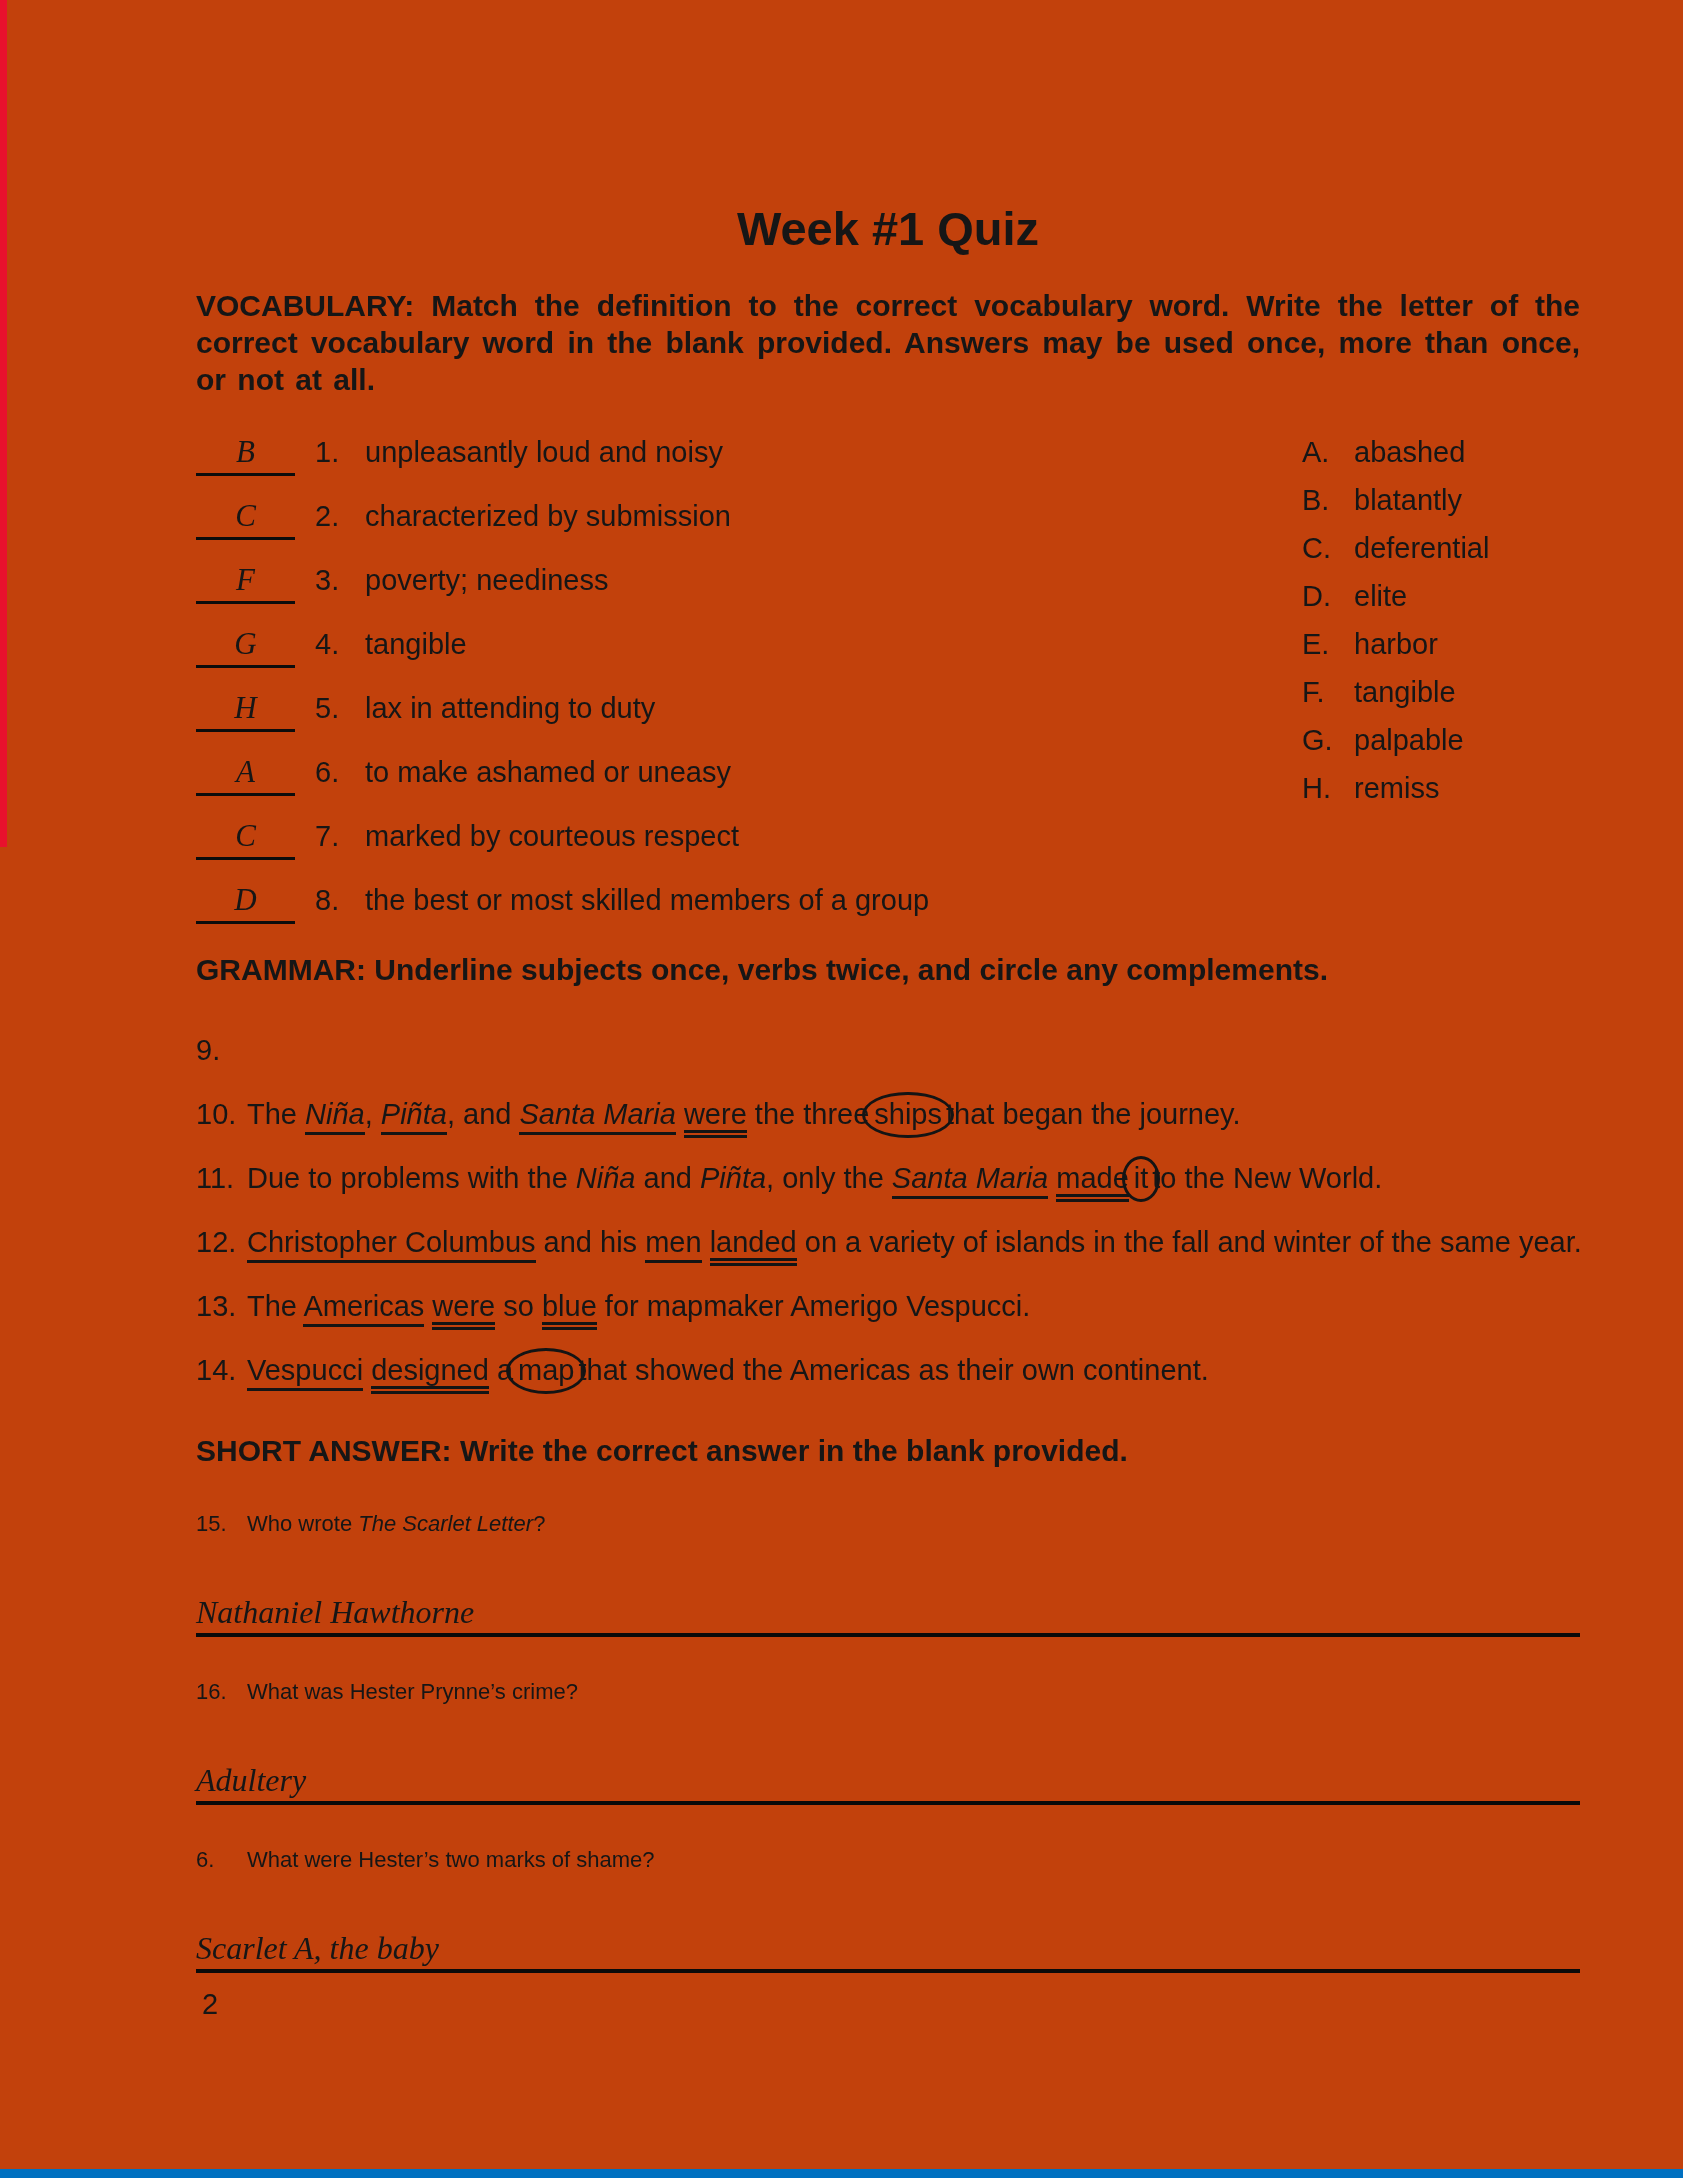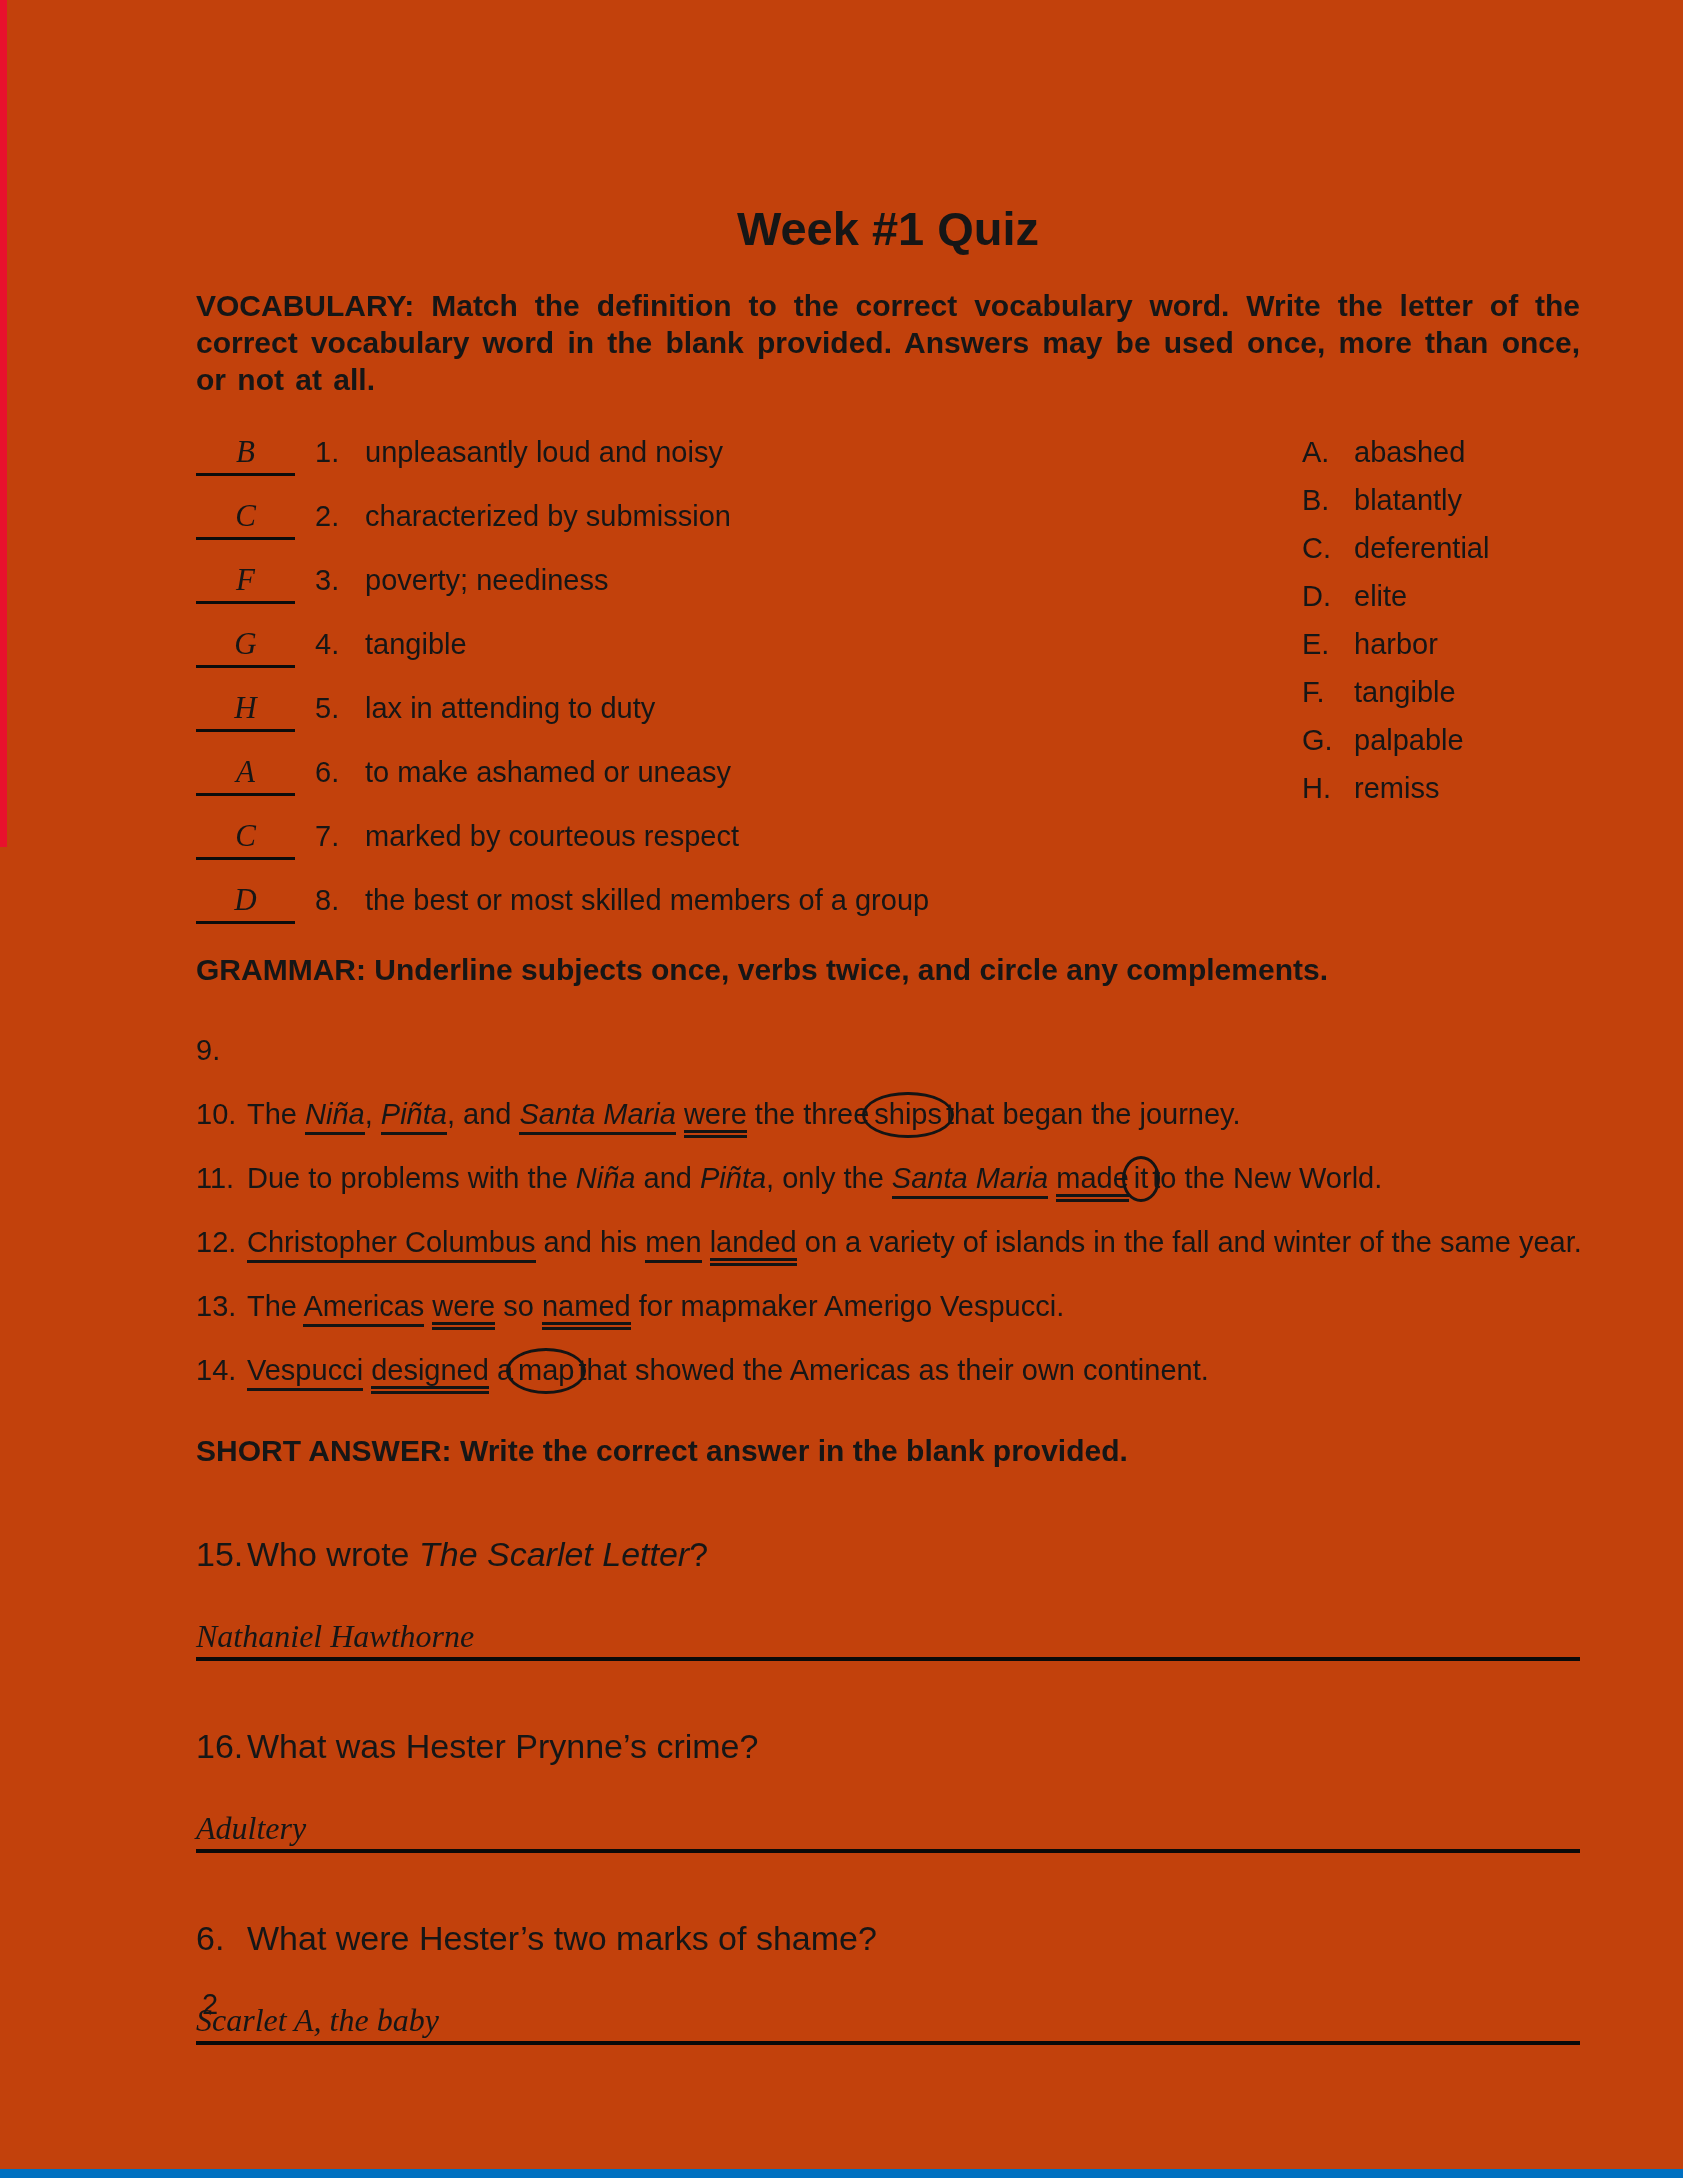--- a/index.html
+++ b/index.html
@@ -105,22 +105,22 @@
     border-radius: 50%;
     padding: 4px 9px 6px;
     margin: -8px -8px -10px -7px;
     line-height: 1.05;
   }
 
   .sa-list { margin-top: 6px; }
   .saq {
     display: flex;
     align-items: baseline;
-    font-size: 34px;
-    margin-top: 66px;
+    font-size: 22px;
+    margin-top: 42px;
     height: 38px;
   }
   .answer-line {
     margin-top: 42px;
     border-bottom: 4px solid #0a0a0a;
     height: 42px;
   }
   .answer-text {
     font-family: "Liberation Serif", serif;
     font-style: italic;
@@ -237,21 +237,21 @@
         <div class="sent">
           <span class="snum">11.</span>
           <span class="stext"><span class="seg-plain">Due to problems with the </span><span class="seg-italic">Niña</span><span class="seg-plain"> and </span><span class="seg-italic">Piñta</span><span class="seg-plain">, only the </span><span class="seg-italic-subject">Santa Maria</span><span class="seg-plain"> </span><span class="seg-verb">made</span><span class="seg-complement">it</span><span class="seg-plain">to the New World.</span></span>
         </div>
         <div class="sent">
           <span class="snum">12.</span>
           <span class="stext"><span class="seg-subject">Christopher Columbus</span><span class="seg-plain"> and his </span><span class="seg-subject">men</span><span class="seg-plain"> </span><span class="seg-verb">landed</span><span class="seg-plain"> on a variety of islands in the fall and winter of the same year.</span></span>
         </div>
         <div class="sent">
           <span class="snum">13.</span>
-          <span class="stext"><span class="seg-plain">The </span><span class="seg-subject">Americas</span><span class="seg-plain"> </span><span class="seg-verb">were</span><span class="seg-plain"> so </span><span class="seg-verb">named</span><span class="seg-plain"> for mapmaker Amerigo Vespucci.</span></span>
+          <span class="stext"><span class="seg-plain">The </span><span class="seg-subject">Americas</span><span class="seg-plain"> </span><span class="seg-verb">were</span><span class="seg-plain"> so </span><span class="seg-verb">blue</span><span class="seg-plain"> for mapmaker Amerigo Vespucci.</span></span>
         </div>
         <div class="sent">
           <span class="snum">14.</span>
           <span class="stext"><span class="seg-subject">Vespucci</span><span class="seg-plain"> </span><span class="seg-verb">designed</span><span class="seg-plain"> a</span><span class="seg-complement">map</span><span class="seg-plain">that showed the Americas as their own continent.</span></span>
         </div>
       </div>
 
     <div class="section-heading short-answer-heading">SHORT ANSWER: Write the correct answer in the blank provided.</div>
     <div id="sa-list" class="sa-list">
         <div class="saq">

